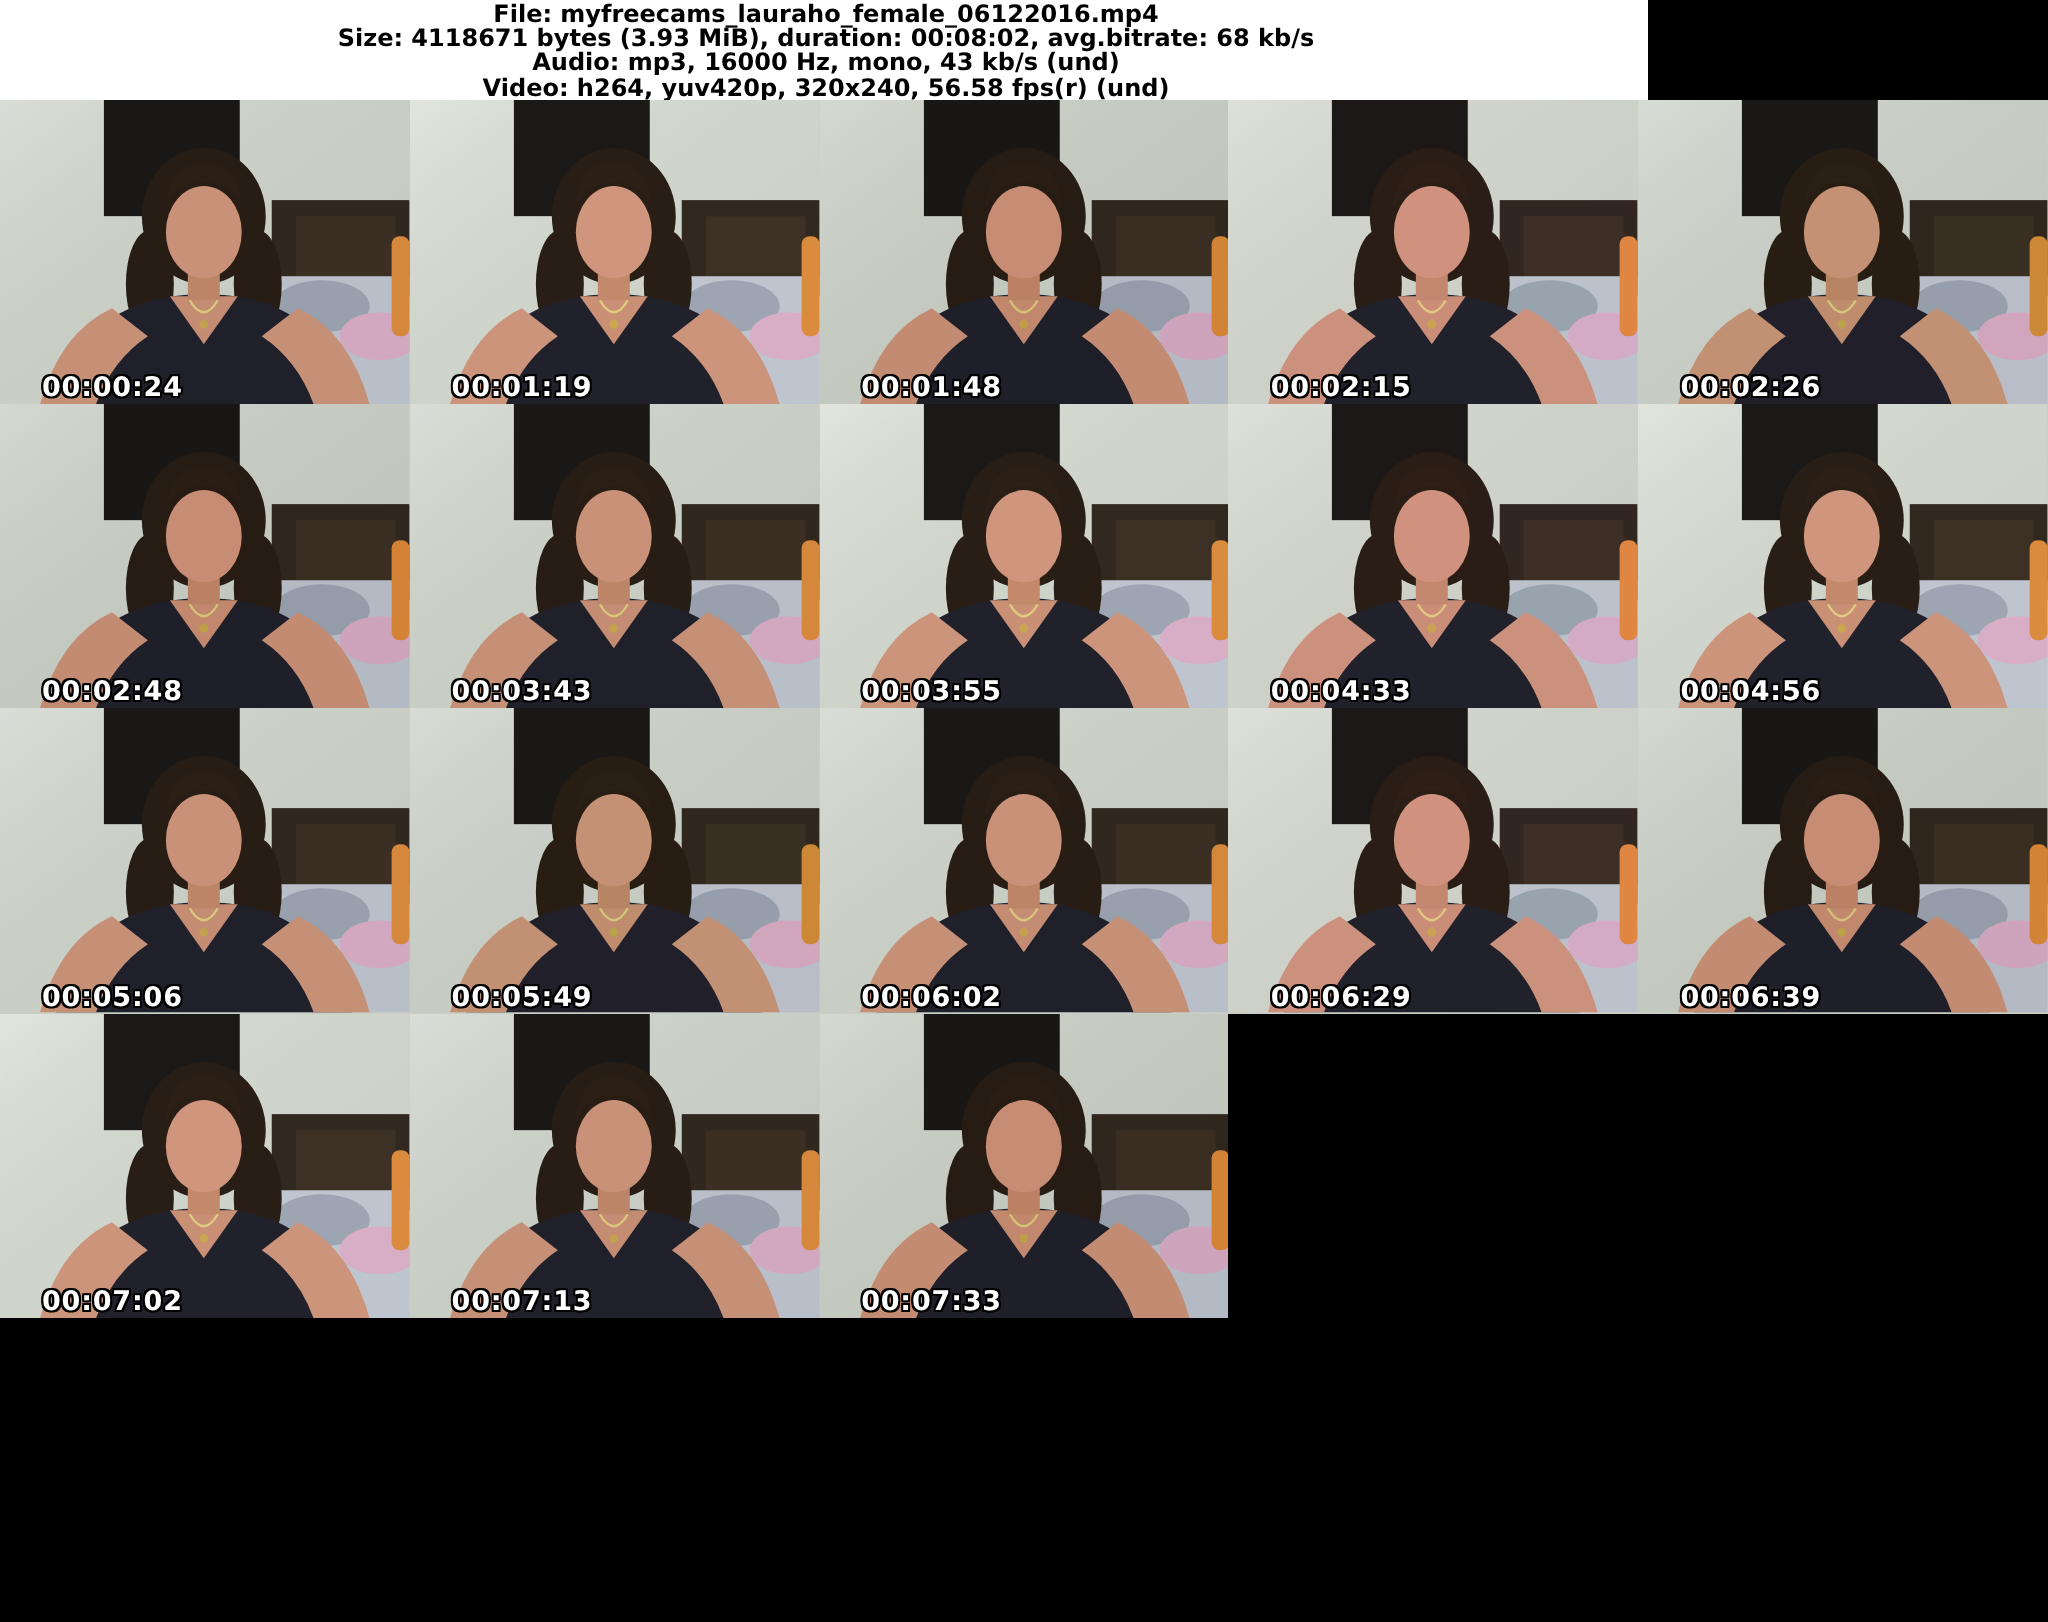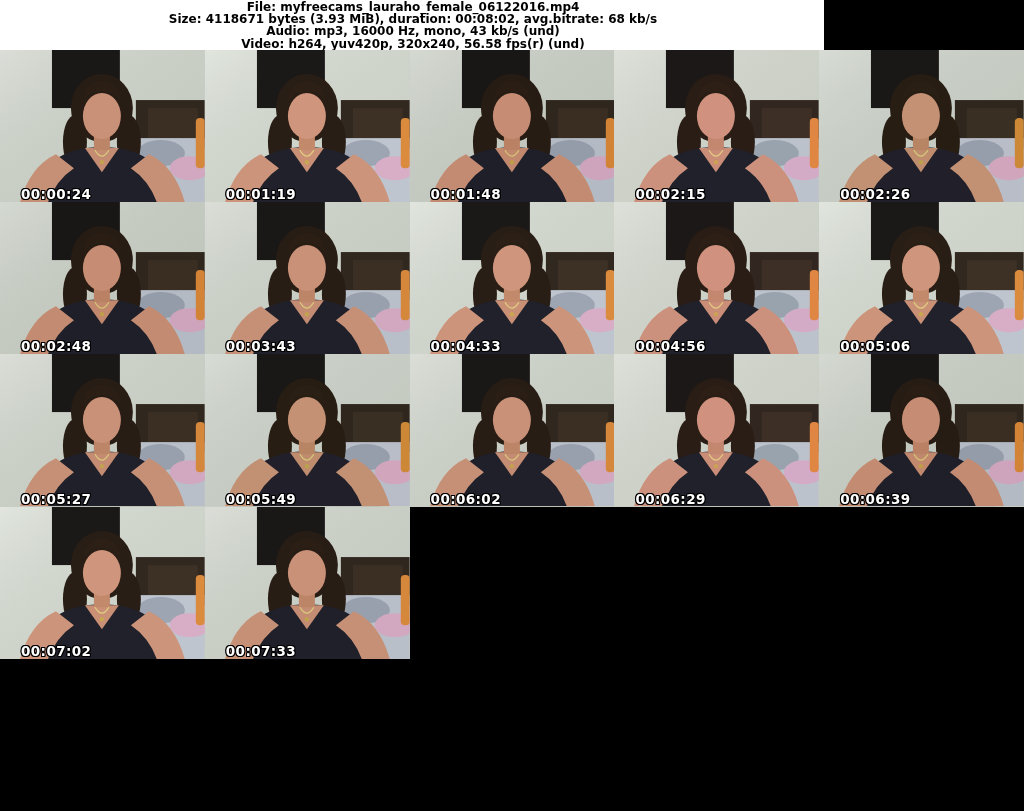--- a/index.html
+++ b/index.html
@@ -161,20 +161,26 @@
 
 
 
   <div class="thumb">
     <svg class="scene">
           <use href="#scene-normal"></use>
         </svg>
     <span class="ts">00:03:43</span>
   </div>
 
+  <div class="thumb">
+    <svg class="scene">
+          <use href="#scene-normal"></use>
+        </svg>
+    <span class="ts">00:03:55</span>
+  </div>
 
 
   <div class="thumb">
     <svg class="scene">
           <use href="#scene-normal"></use>
         </svg>
     <span class="ts">00:04:33</span>
   </div>
 
   <div class="thumb">
@@ -184,26 +190,20 @@
     <span class="ts">00:04:56</span>
   </div>
 
   <div class="thumb">
     <svg class="scene">
           <use href="#scene-normal"></use>
         </svg>
     <span class="ts">00:05:06</span>
   </div>
 
-  <div class="thumb">
-    <svg class="scene">
-          <use href="#scene-normal"></use>
-        </svg>
-    <span class="ts">00:05:27</span>
-  </div>
 
   <div class="thumb">
     <svg class="scene">
           <use href="#scene-normal"></use>
         </svg>
     <span class="ts">00:05:49</span>
   </div>
 
   <div class="thumb">
     <svg class="scene">
@@ -226,20 +226,26 @@
     <span class="ts">00:06:39</span>
   </div>
 
   <div class="thumb">
     <svg class="scene">
           <use href="#scene-normal"></use>
         </svg>
     <span class="ts">00:07:02</span>
   </div>
 
+  <div class="thumb">
+    <svg class="scene">
+          <use href="#scene-normal"></use>
+        </svg>
+    <span class="ts">00:07:13</span>
+  </div>
 
   <div class="thumb">
     <svg class="scene">
           <use href="#scene-normal"></use>
         </svg>
     <span class="ts">00:07:33</span>
   </div>
 </div>
 </div>
 

